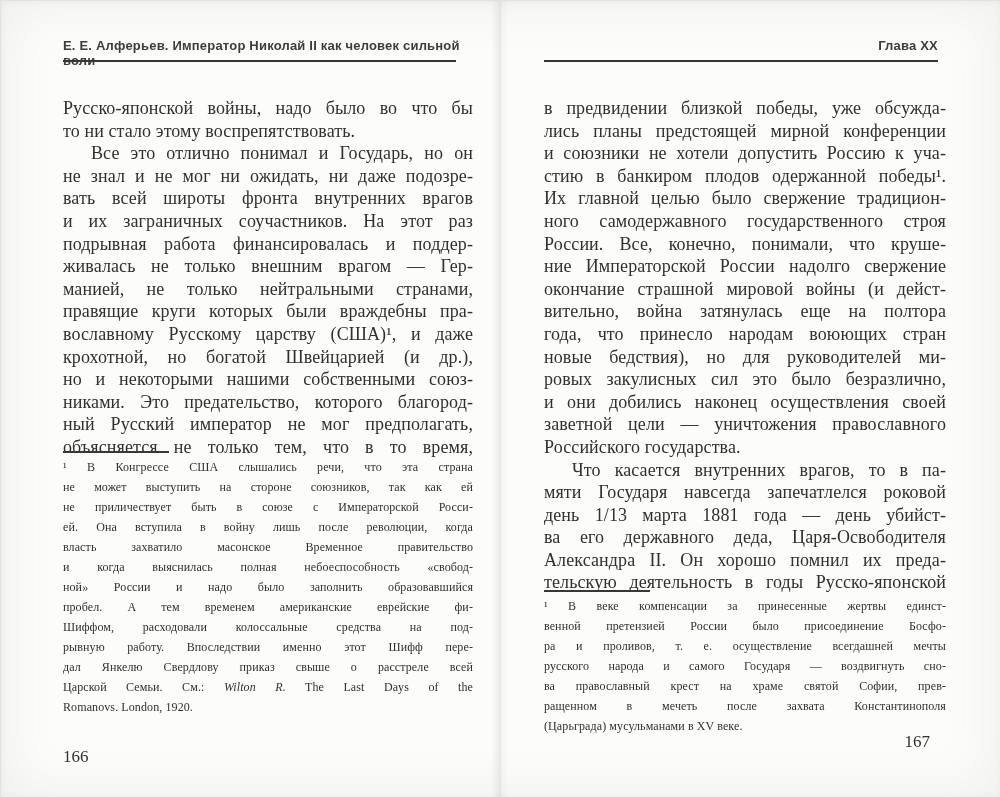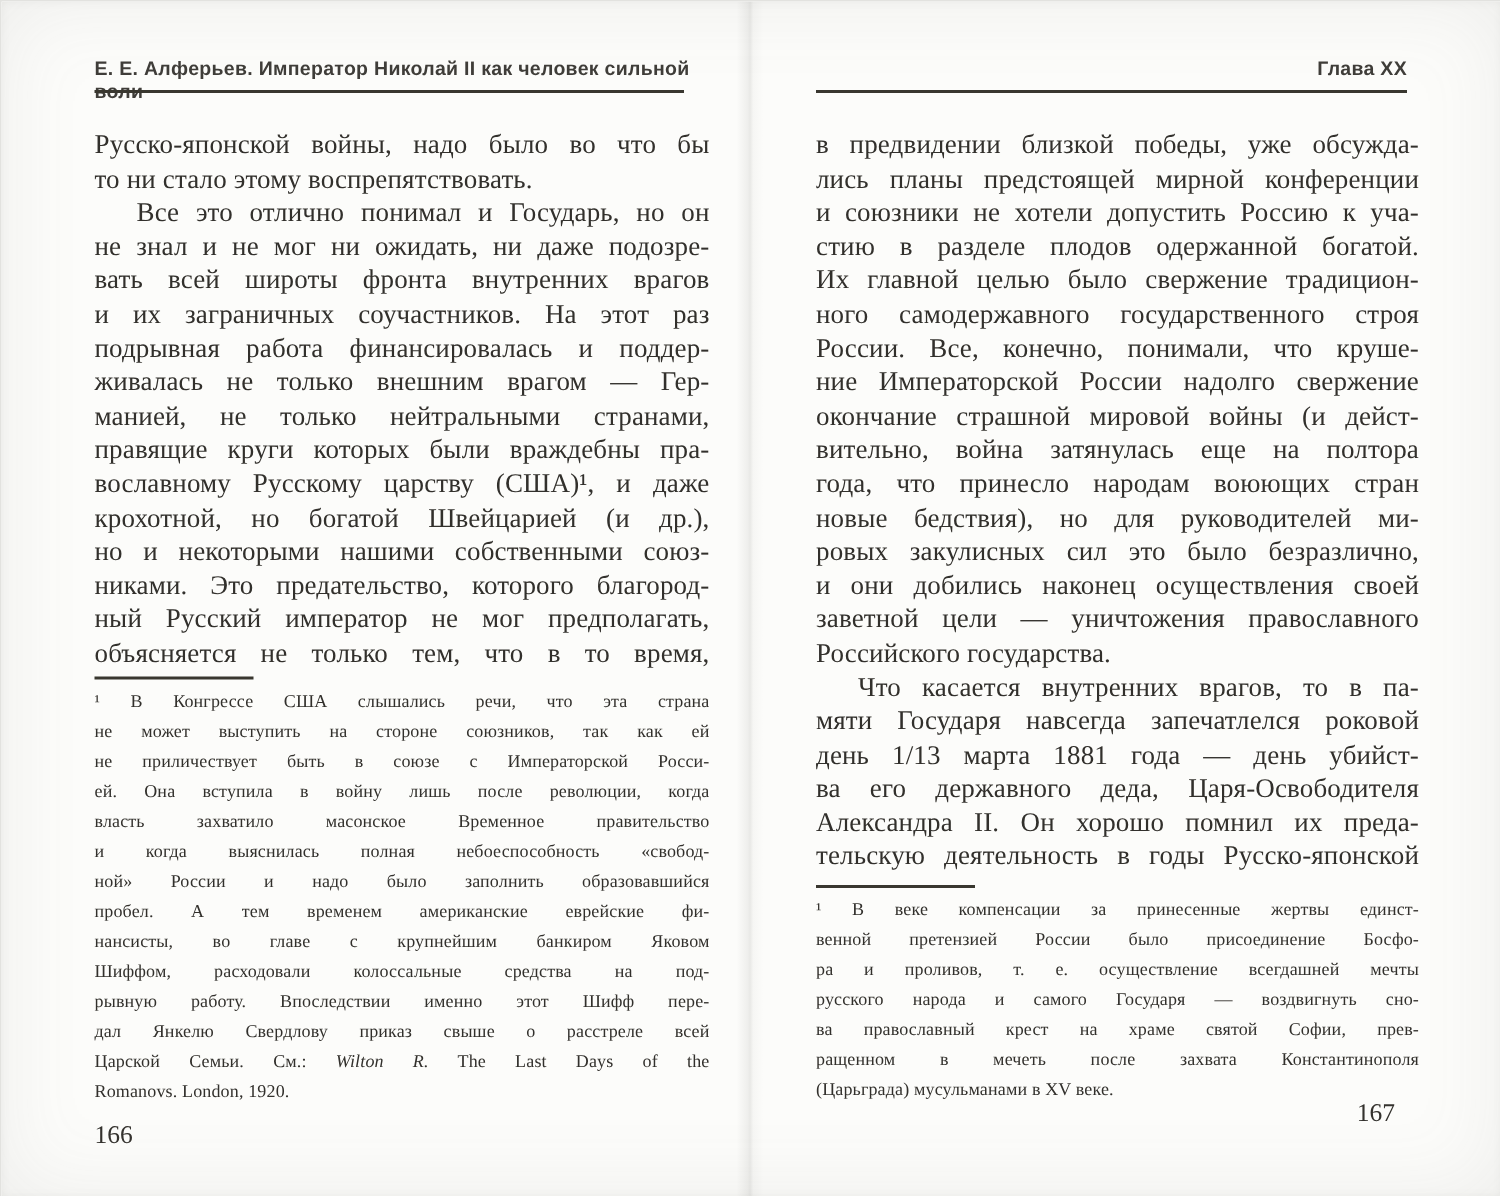--- a/index.html
+++ b/index.html
@@ -28,21 +28,21 @@
   .page.left  .running-header { text-align:left; }
   .page.right .running-header { text-align:right; width:394px; }
 
   .header-rule {
     position:absolute; top:59px; left:0; height:2px; background:#39372f;
   }
   .page.left  .header-rule { width:393px; }
   .page.right .header-rule { width:394px; }
 
   .body {
-    position:absolute; top:84px; left:0; width:100%;
+    position:absolute; top:96px; left:0; width:100%;
     font-size:18px; line-height:22.6px; letter-spacing:0.1px;
   }
   .footnote {
     position:absolute; left:0; width:100%;
     font-size:12px; line-height:20px; letter-spacing:0.1px;
   }
   .page.left  .footnote { top:456px; }
   .page.right .footnote { top:595px; }
 
   .fn-rule {
@@ -91,38 +91,37 @@
     <div class="fn-rule"></div>
     <div class="footnote">
         <div class="tline">¹ В Конгрессе США слышались речи, что эта страна</div>
         <div class="tline">не может выступить на стороне союзников, так как ей</div>
         <div class="tline">не приличествует быть в союзе с Императорской Росси-</div>
         <div class="tline">ей. Она вступила в войну лишь после революции, когда</div>
         <div class="tline">власть захватило масонское Временное правительство</div>
         <div class="tline">и когда выяснилась полная небоеспособность «свобод-</div>
         <div class="tline">ной» России и надо было заполнить образовавшийся</div>
         <div class="tline">пробел. А тем временем американские еврейские фи-</div>
-        <div class="tline">нансисты, во главе с крупнейшим банкиром Яковом</div>
         <div class="tline">Шиффом, расходовали колоссальные средства на под-</div>
         <div class="tline">рывную работу. Впоследствии именно этот Шифф пере-</div>
         <div class="tline">дал Янкелю Свердлову приказ свыше о расстреле всей</div>
         <div class="tline">Царской Семьи. См.: <i>Wilton R.</i> The Last Days of the</div>
         <div class="tline end">Romanovs. London, 1920.</div>
       </div>
     <div class="pagenum">166</div>
   </section>
 
   <section class="page right">
     <div class="running-header">Глава XX</div>
     <div class="header-rule"></div>
     <div class="body">
         <div class="tline">в предвидении близкой победы, уже обсужда-</div>
         <div class="tline">лись планы предстоящей мирной конференции</div>
         <div class="tline">и союзники не хотели допустить Россию к уча-</div>
-        <div class="tline">стию в разделе плодов одержанной богатой.</div>
+        <div class="tline">стию в банкиром плодов одержанной победы¹.</div>
         <div class="tline">Их главной целью было свержение традицион-</div>
         <div class="tline">ного самодержавного государственного строя</div>
         <div class="tline">России. Все, конечно, понимали, что круше-</div>
         <div class="tline">ние Императорской России надолго свержение</div>
         <div class="tline">окончание страшной мировой войны (и дейст-</div>
         <div class="tline">вительно, война затянулась еще на полтора</div>
         <div class="tline">года, что принесло народам воюющих стран</div>
         <div class="tline">новые бедствия), но для руководителей ми-</div>
         <div class="tline">ровых закулисных сил это было безразлично,</div>
         <div class="tline">и они добились наконец осуществления своей</div>

